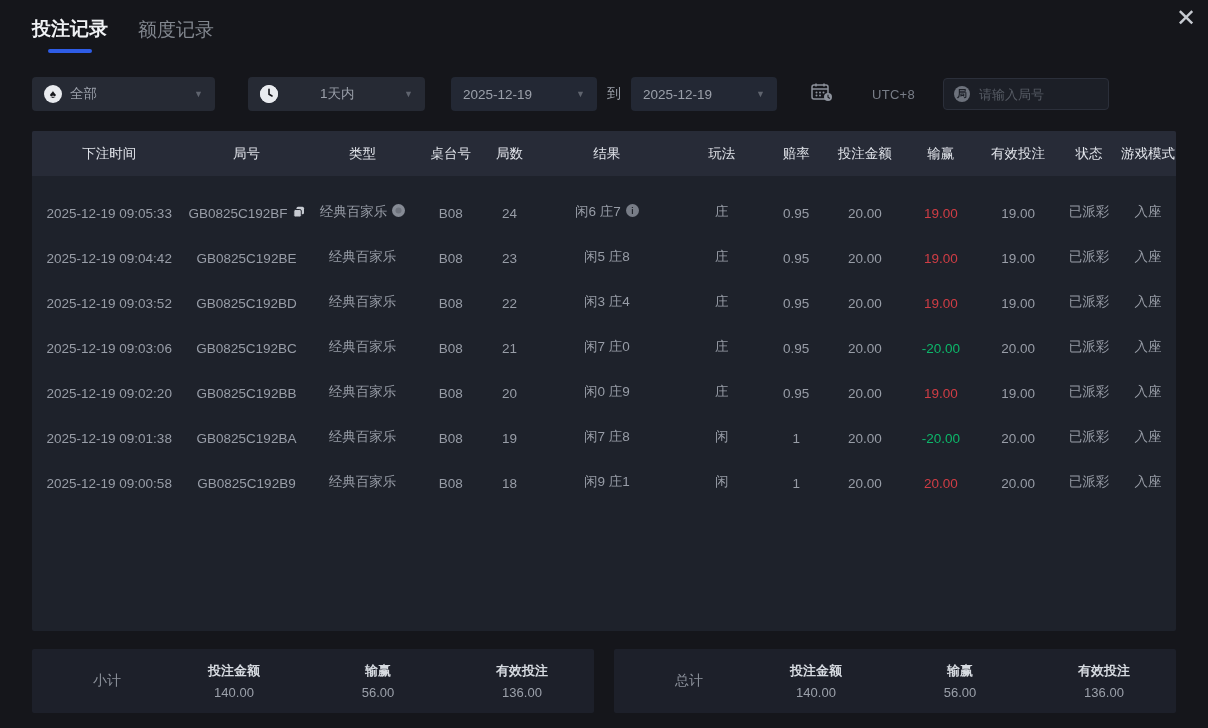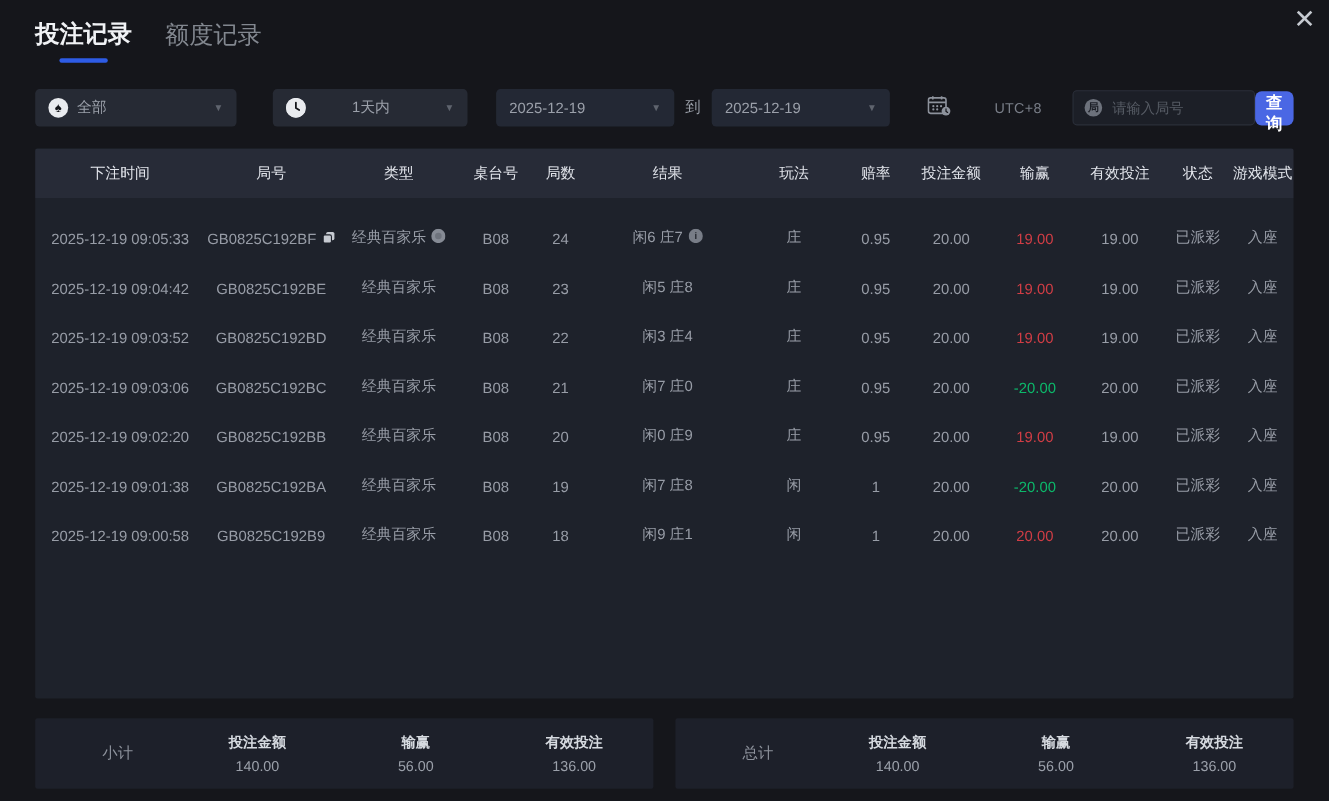--- a/index.html
+++ b/index.html
@@ -14,37 +14,37 @@
     font-family:"Liberation Sans","DejaVu Sans",sans-serif;
     -webkit-font-smoothing:antialiased;
   }
   
   .close-btn{
     position:absolute;top:4px;right:12px;font-size:24px;line-height:28px;
     color:#c6cad1;cursor:pointer;font-weight:300;
   }
   .tabs{display:flex;align-items:flex-start;padding:16px 0 0 32px;}
   .tab{cursor:pointer;}
-  .tab .tab-label{font-size:22px;color:#82878f;text-align:center;}
+  .tab .tab-label{font-size:19px;color:#82878f;text-align:center;}
   .tab.active .tab-label{color:#f0f2f5;font-weight:bold;}
   .tab-underline{width:44px;height:4px;border-radius:2px;background:var(--underline);margin:7px auto 0;}
   .tab + .tab{margin-left:30px;padding-top:1px;}
   
   .filters{margin:24px 32px 0;display:flex;align-items:center;height:34px;}
   .select{
     background:#262a34;border-radius:4px;height:34px;display:flex;align-items:center;
     padding:0 12px;color:#9ba0aa;font-size:13.5px;cursor:pointer;flex:none;
   }
   .select .chevron{margin-left:auto;color:#5f646e;font-size:9px;}
   .circle-ic{width:18px;height:18px;border-radius:50%;background:#e9ebef;display:flex;
     align-items:center;justify-content:center;flex:none;margin-right:8px;}
   .circle-ic .spade{color:#14151a;font-size:12px;line-height:1;}
   .sel-game{width:183px;}
   .sel-time{width:177px;margin-left:33px;gap:34px;}
-  .sel-date{width:162px;background:#232834;}
+  .sel-date{width:146px;background:#232834;}
   .sel-date1{margin-left:26px;}
   .to-label{margin:0 10px;color:#9a9fa8;font-size:14px;}
   .tz-wrap{display:flex;align-items:center;margin-left:34px;gap:31px;}
   .tz-label{margin-left:8px;color:#787d87;font-size:13px;letter-spacing:.3px;}
   .round-input{
     margin-left:28px;width:166px;height:32px;background:#1c1f27;border:1px solid #2b2f3a;
     border-radius:4px;display:flex;align-items:center;padding:0 10px;
   }
   .round-badge{width:16px;height:16px;border-radius:50%;background:#6d727c;color:#1c1f27;
     font-size:10px;font-weight:bold;display:flex;align-items:center;justify-content:center;
@@ -137,21 +137,20 @@
         <circle cx="17" cy="15" r="4" fill="#8d929c"></circle>
           <path d="M17 13v2.2l1.5 1" stroke="#15161b" stroke-width="1.1" fill="none" stroke-linecap="round"></path>
       </svg>
     </span>
     <span class="tz-label">UTC+8</span>
   </div>
   <div class="round-input">
     <span class="round-badge">局</span>
     <input type="text" placeholder="请输入局号" style="">
   </div>
-  <button class="query-btn">查询</button>
 </div>
 
 <div class="table-panel">
   <div class="thead">
       <div class="th col0">下注时间</div>
       <div class="th col1">局号</div>
       <div class="th col2">类型</div>
       <div class="th col3">桌台号</div>
       <div class="th col4">局数</div>
       <div class="th col5">结果</div>

